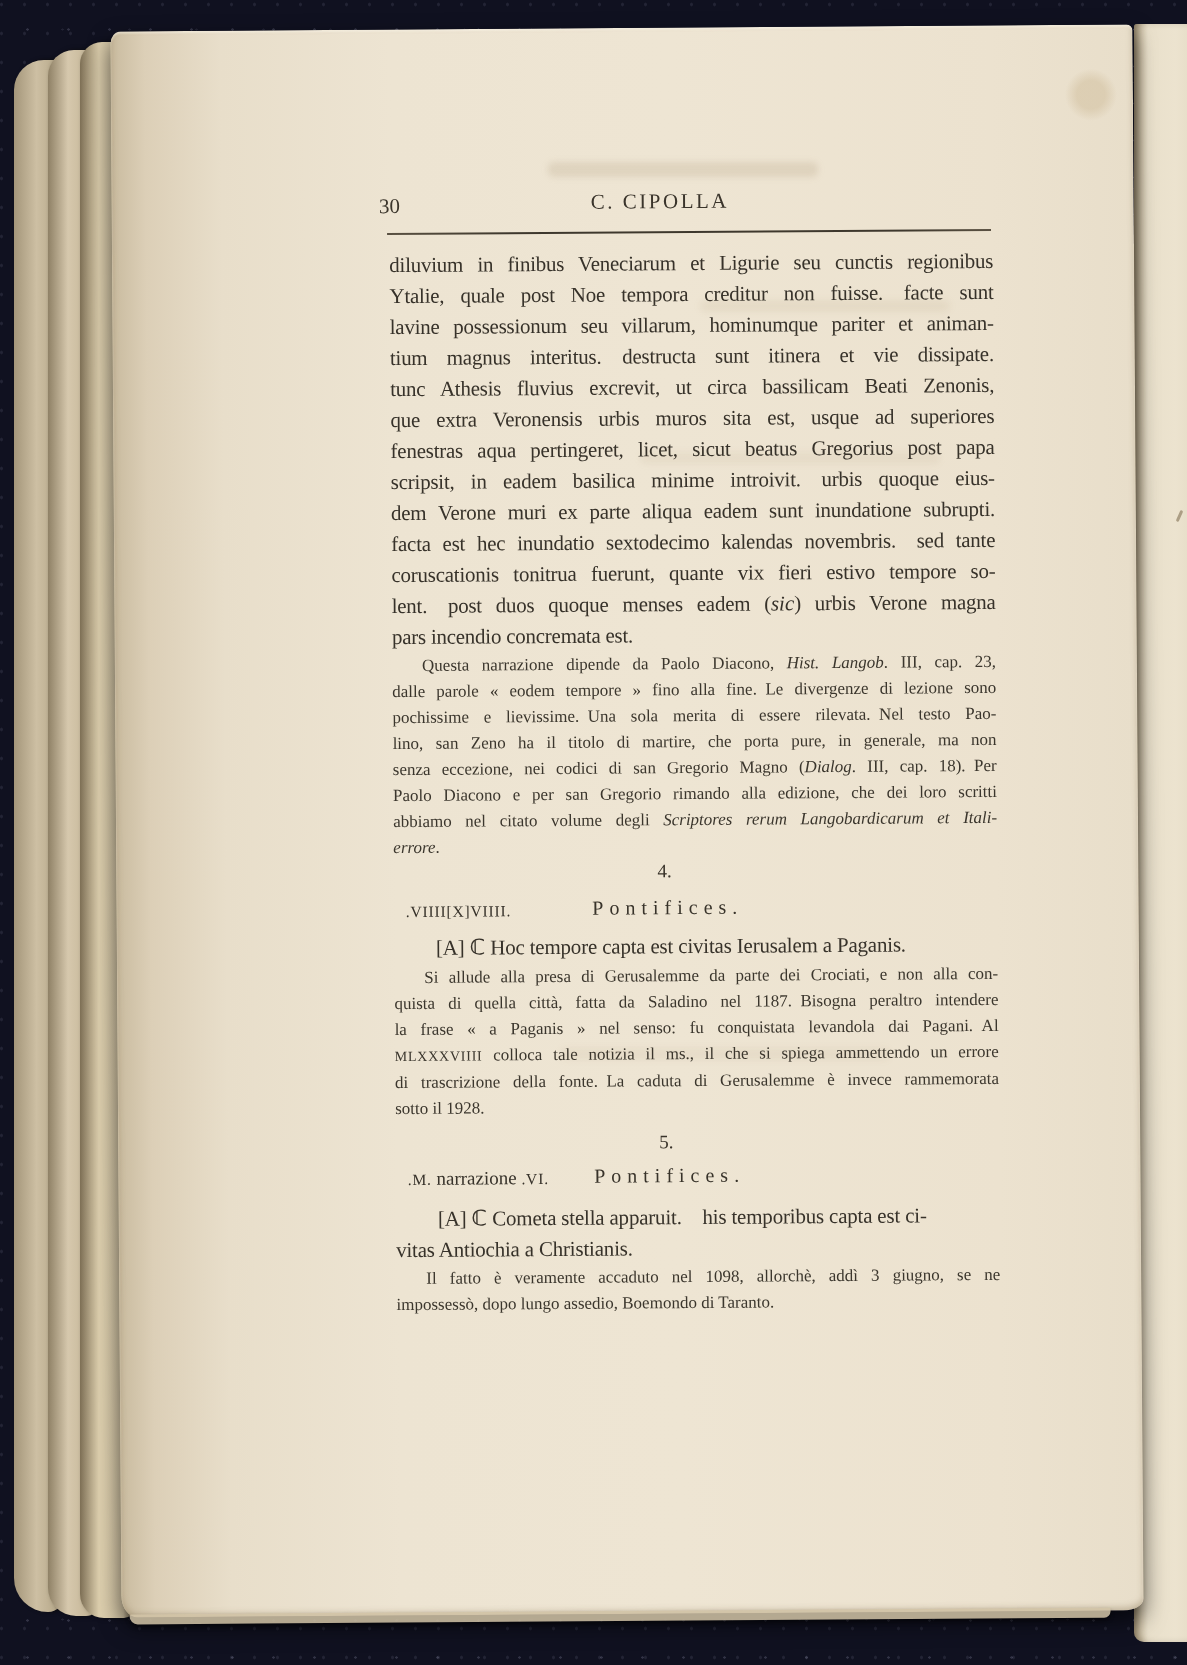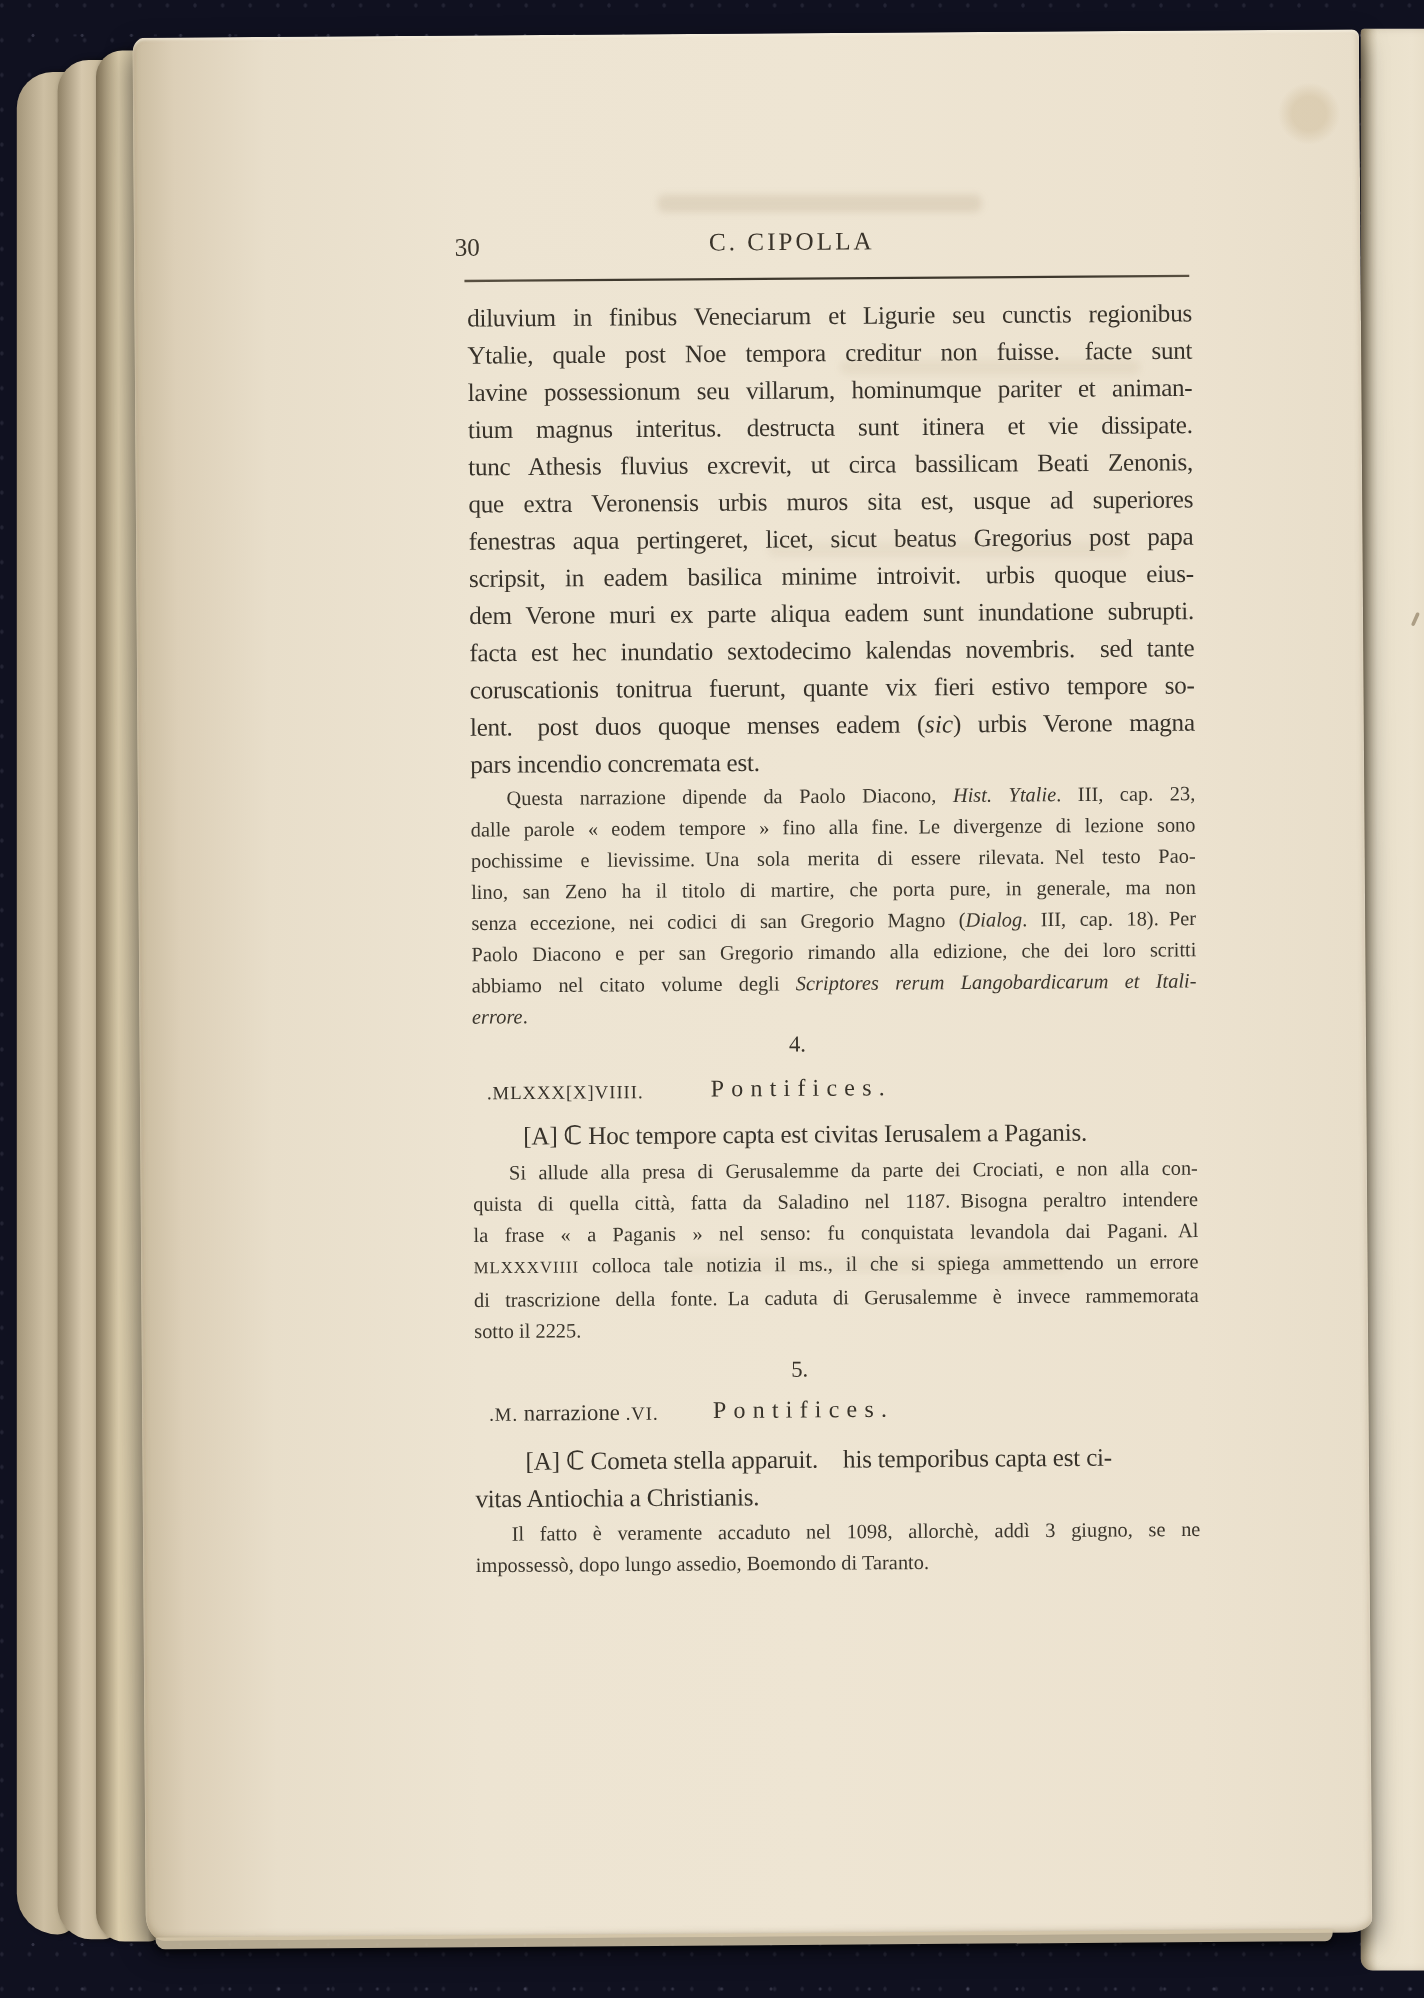--- a/index.html
+++ b/index.html
@@ -117,45 +117,45 @@
         <div class="line jl"><span>fenestras aqua pertingeret, licet, sicut beatus Gregorius post papa</span></div>
         <div class="line jl"><span>scripsit, in eadem basilica minime introivit. urbis quoque eius-</span></div>
         <div class="line jl"><span>dem Verone muri ex parte aliqua eadem sunt inundatione subrupti.</span></div>
         <div class="line jl"><span>facta est hec inundatio sextodecimo kalendas novembris. sed tante</span></div>
         <div class="line jl"><span>coruscationis tonitrua fuerunt, quante vix fieri estivo tempore so-</span></div>
         <div class="line jl"><span>lent. post duos quoque menses eadem (</span><i>sic</i><span>) urbis Verone magna</span></div>
         <div class="line"><span>pars incendio concremata est.</span></div>
       </div>
 
     <div class="blk note note-intro justify">
-        <div class="line jl fi"><span>Questa narrazione dipende da Paolo Diacono, </span><i>Hist. Ytalie</i><span>. III, cap. 23,</span></div>
+        <div class="line jl fi"><span>Questa narrazione dipende da Paolo Diacono, </span><i>Hist. Langob</i><span>. III, cap. 23,</span></div>
         <div class="line jl"><span>dalle parole « eodem tempore » fino alla fine. Le divergenze di lezione sono</span></div>
         <div class="line jl"><span>pochissime e lievissime. Una sola merita di essere rilevata. Nel testo Pao-</span></div>
         <div class="line jl"><span>lino, san Zeno ha il titolo di martire, che porta pure, in generale, ma non</span></div>
         <div class="line jl"><span>senza eccezione, nei codici di san Gregorio Magno (</span><i>Dialog</i><span>. III, cap. 18). Per</span></div>
         <div class="line jl"><span>Paolo Diacono e per san Gregorio rimando alla edizione, che dei loro scritti</span></div>
         <div class="line jl"><span>abbiamo nel citato volume degli </span><i>Scriptores rerum Langobardicarum et Itali-</i></div>
         <div class="line"><i>errore</i><span>.</span></div>
       </div>
 
     <div class="sec-num s4-num">4.</div>
     <div class="sec-head s4-head">
-      <span class="sec-date"><span class="sc">.MLXXX[X]VIIII.</span></span>
+      <span class="sec-date"><span class="sc">.VIIII[X]VIIII.</span></span>
       <span class="sec-title">Pontifices.</span>
     </div>
     <div class="blk entry s4-entry">
         <div class="line"><span>[A] </span><span class="cap">ℂ</span><span> Hoc tempore capta est civitas Ierusalem a Paganis.</span></div>
       </div>
     <div class="blk note s4-note justify">
         <div class="line jl fi"><span>Si allude alla presa di Gerusalemme da parte dei Crociati, e non alla con-</span></div>
         <div class="line jl"><span>quista di quella città, fatta da Saladino nel 1187. Bisogna peraltro intendere</span></div>
         <div class="line jl"><span>la frase « a Paganis » nel senso: fu conquistata levandola dai Pagani. Al</span></div>
         <div class="line jl"><span class="sc">MLXXXVIIII</span><span> colloca tale notizia il ms., il che si spiega ammettendo un errore</span></div>
         <div class="line jl"><span>di trascrizione della fonte. La caduta di Gerusalemme è invece rammemorata</span></div>
-        <div class="line"><span>sotto il 2225.</span></div>
+        <div class="line"><span>sotto il 1928.</span></div>
       </div>
 
     <div class="sec-num s5-num">5.</div>
     <div class="sec-head s5-head">
       <span class="sec-date"><span class="sc">.M.</span><span> narrazione </span><span class="sc">.VI.</span></span>
       <span class="sec-title">Pontifices.</span>
     </div>
     <div class="blk entry s5-entry">
         <div class="line"><span>[A] </span><span class="cap">ℂ</span><span> Cometa stella apparuit. his temporibus capta est ci-</span></div>
         <div class="line"><span>vitas Antiochia a Christianis.</span></div>

